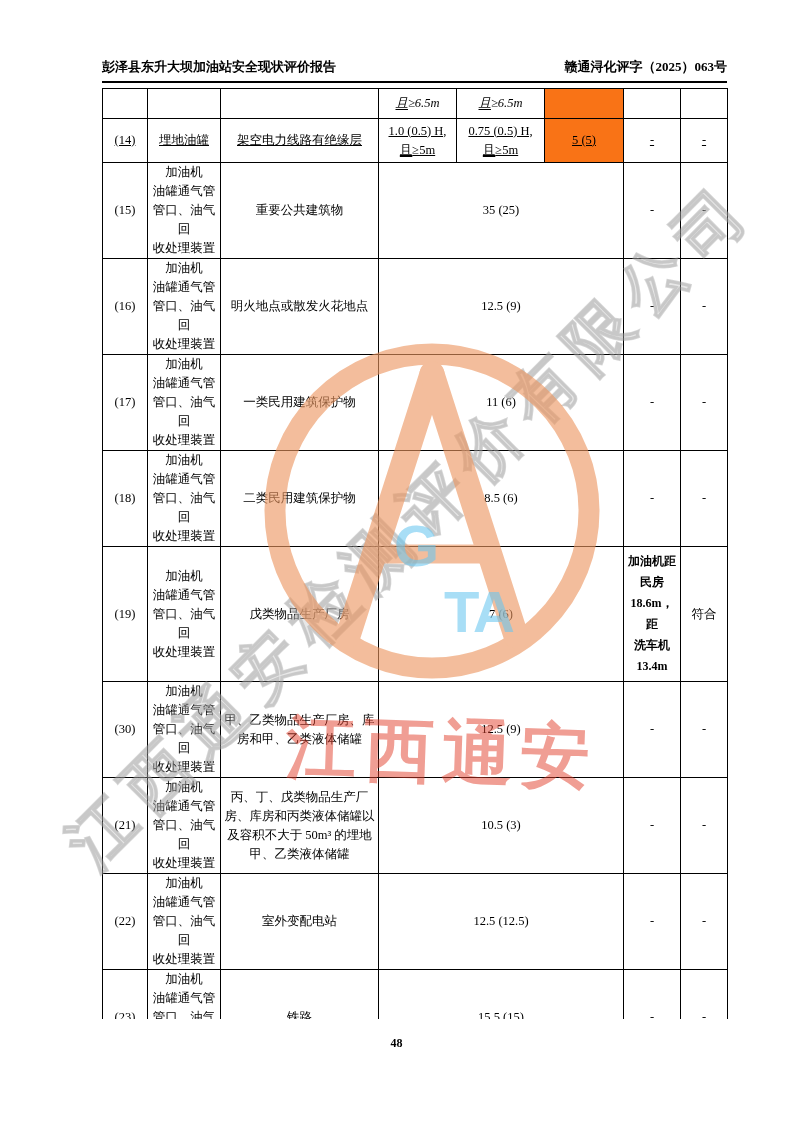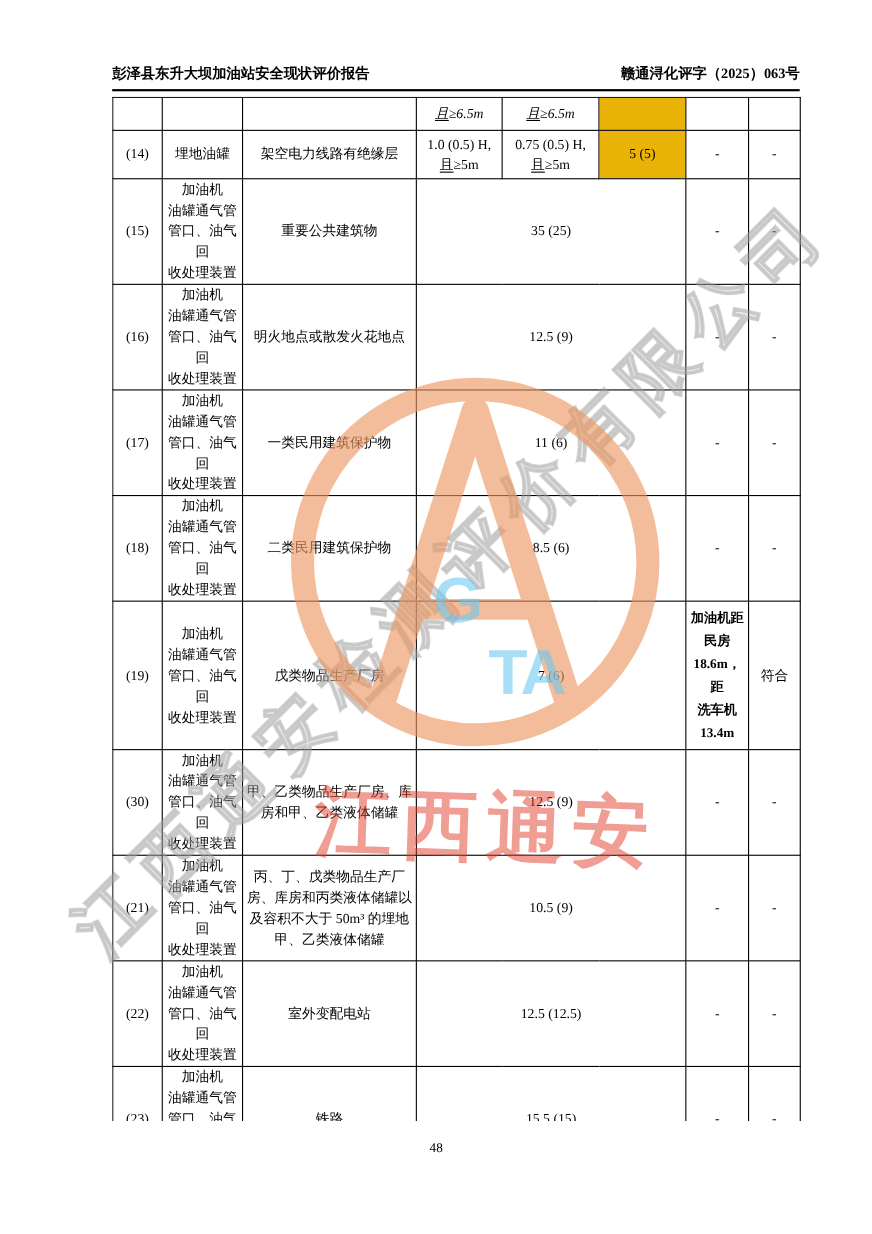--- a/index.html
+++ b/index.html
@@ -31,26 +31,26 @@
   table { border-collapse:collapse; table-layout:fixed; width:625px; }
   td {
     border:1px solid #000;
     text-align:center; vertical-align:middle;
     font-size:12.5px; line-height:19px;
     white-space:pre-line;
     padding:0 2px;
     overflow:hidden;
   }
   tr.rh30  { height:30px;font-style:italic; }
-  tr.rh44  { height:44px; }
+  tr.rh44  { height:44px;text-decoration:underline; }
   tr.rh78  { height:78px; }
   tr.rh135 { height:135px; }
   tr.rh87  { height:87px; }
   tr.rh88  { height:88px; }
-  td.shaded { background:#eab308; }
+  td.shaded { background:#f97316; }
   td.actual-cell { line-height:21px; font-size:12px; padding:0 1px;font-weight:bold; }
   u { text-decoration:underline; text-underline-offset:2px; }
 
   
   .wm { position:absolute; left:0; top:0; width:793px; height:1122px;
         z-index:2; pointer-events:none; overflow:hidden; }
   .wm-diag {
     position:absolute; left:-75px; top:480px; width:970px;
     text-align:center;
     font-family:"Liberation Sans","DejaVu Sans",sans-serif;
@@ -73,21 +73,21 @@
     font-family:"Liberation Serif","DejaVu Serif",serif;
     font-size:70px; font-weight:bold; letter-spacing:8px;
     color:rgba(226,62,42,0.50);
     transform:rotate(2deg);
     white-space:nowrap;
   }
 
   
   .page-number {
     position:absolute; left:0; top:1036px; width:793px;
-    text-align:center; font-size:12px;
+    text-align:center; font-size:12px;font-weight:bold;
   }
 </style>
 </head>
 <body>
 
 <div class="doc-header">
   <span>彭泽县东升大坝加油站安全现状评价报告</span>
   <span>赣通浔化评字（2025）063号</span>
 </div>
 
@@ -205,21 +205,21 @@
     <td>-</td>
   </tr>
 
   <tr class="rh87">
     <td>(21)</td>
     <td>加油机
 油罐通气管
 管口、油气回
 收处理装置</td>
     <td>丙、丁、戊类物品生产厂房、库房和丙类液体储罐以及容积不大于 50m³ 的埋地甲、乙类液体储罐</td>
-    <td colspan="3">10.5 (9)</td>
+    <td colspan="3">10.5 (3)</td>
     <td>-</td>
     <td>-</td>
   </tr>
 
   <tr class="rh87">
     <td>(22)</td>
     <td>加油机
 油罐通气管
 管口、油气回
 收处理装置</td>

